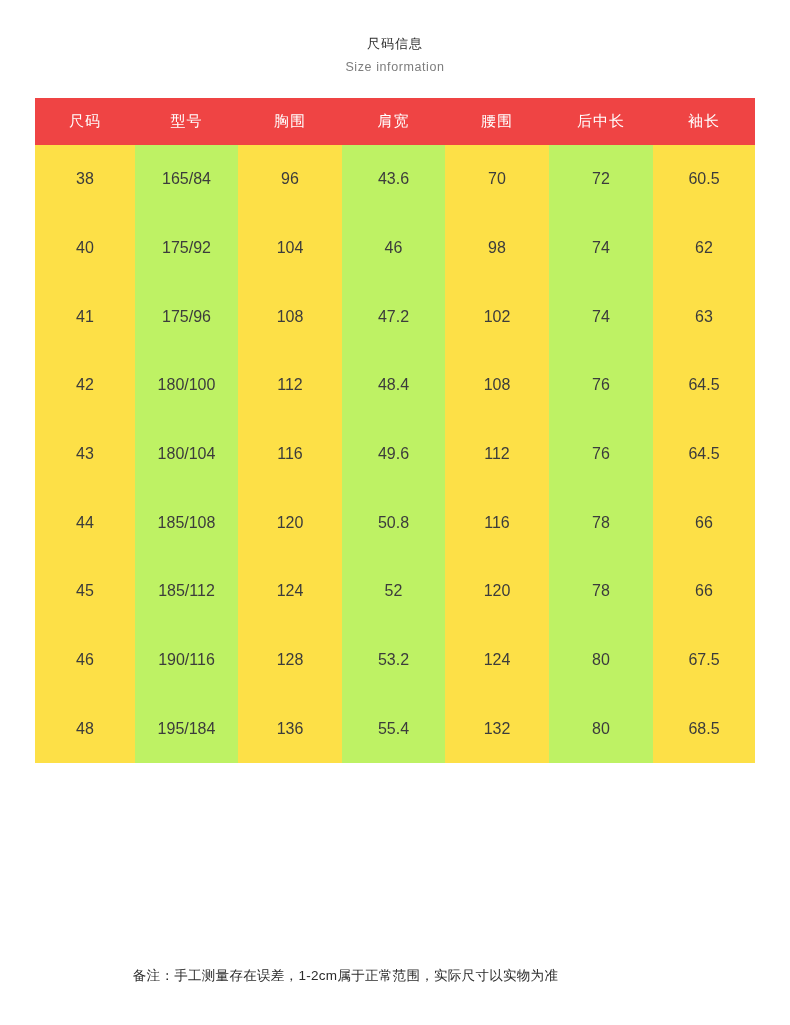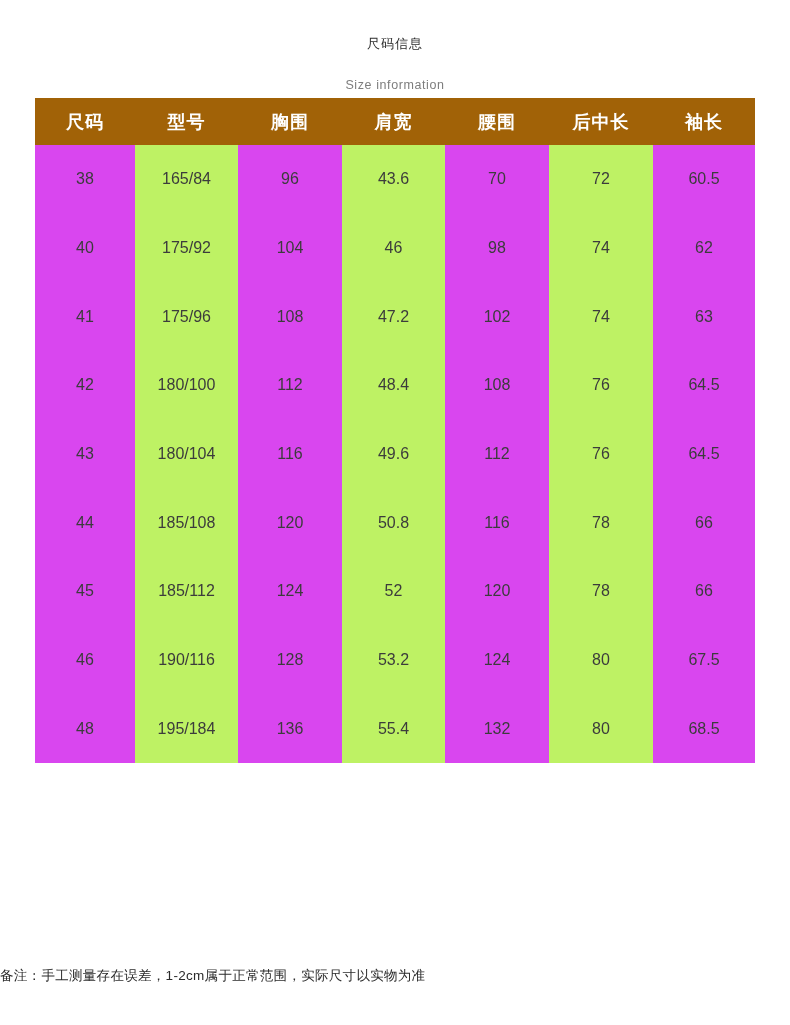--- a/index.html
+++ b/index.html
@@ -36,71 +36,72 @@
     line-height: 24px;
     color: #2b2b2b;
     letter-spacing: 1px;
     font-weight: normal;
   }
   .title-en {
     font-size: 12.5px;
     line-height: 18px;
     color: #7d7d7d;
     letter-spacing: 0.6px;
-    margin-top: 20px;
+    margin-top: 2px;
   }
 
   
   .size-table {
     position: absolute;
     left: 35px;
     top: 98px;
     width: 720px;
     border-collapse: collapse;
     table-layout: fixed;
   }
   .size-table thead th {
-    background: #a16207;
+    background: #ef4444;
     color: #ffffff;
-    font-weight: bold;
-    font-size: 18px;
+    font-weight: normal;
+    font-size: 15px;
     height: 47px;
     letter-spacing: 1px;
     text-align: center;
     vertical-align: middle;
     padding: 0;
   }
   .size-table tbody td {
     height: 68.7px;
     text-align: center;
     vertical-align: middle;
     font-size: 16px;
     color: #3c3c3c;
     padding: 0;
     border: none;
   }
   
-  .size-table tbody td.col-light { background: #d946ef; }
+  .size-table tbody td.col-light { background: #fde047; }
   .size-table tbody td.col-dark  { background: #bef264; }
 
   
   .c0 { width: 100px; }
   .c1 { width: 103px; }
   .c2 { width: 104px; }
   .c3 { width: 103px; }
   .c4 { width: 104px; }
   .c5 { width: 104px; }
   .c6 { width: 102px; }
 
   
   .footnote {
     position: absolute;
     top: 966px;
     left: 0;
     width: 691px;
+    text-align: center;
     font-size: 13.5px;
     line-height: 20px;
     color: #2b2b2b;
     letter-spacing: 0.3px;
   }
 </style>
 </head>
 <body>
 
 <div class="page">

